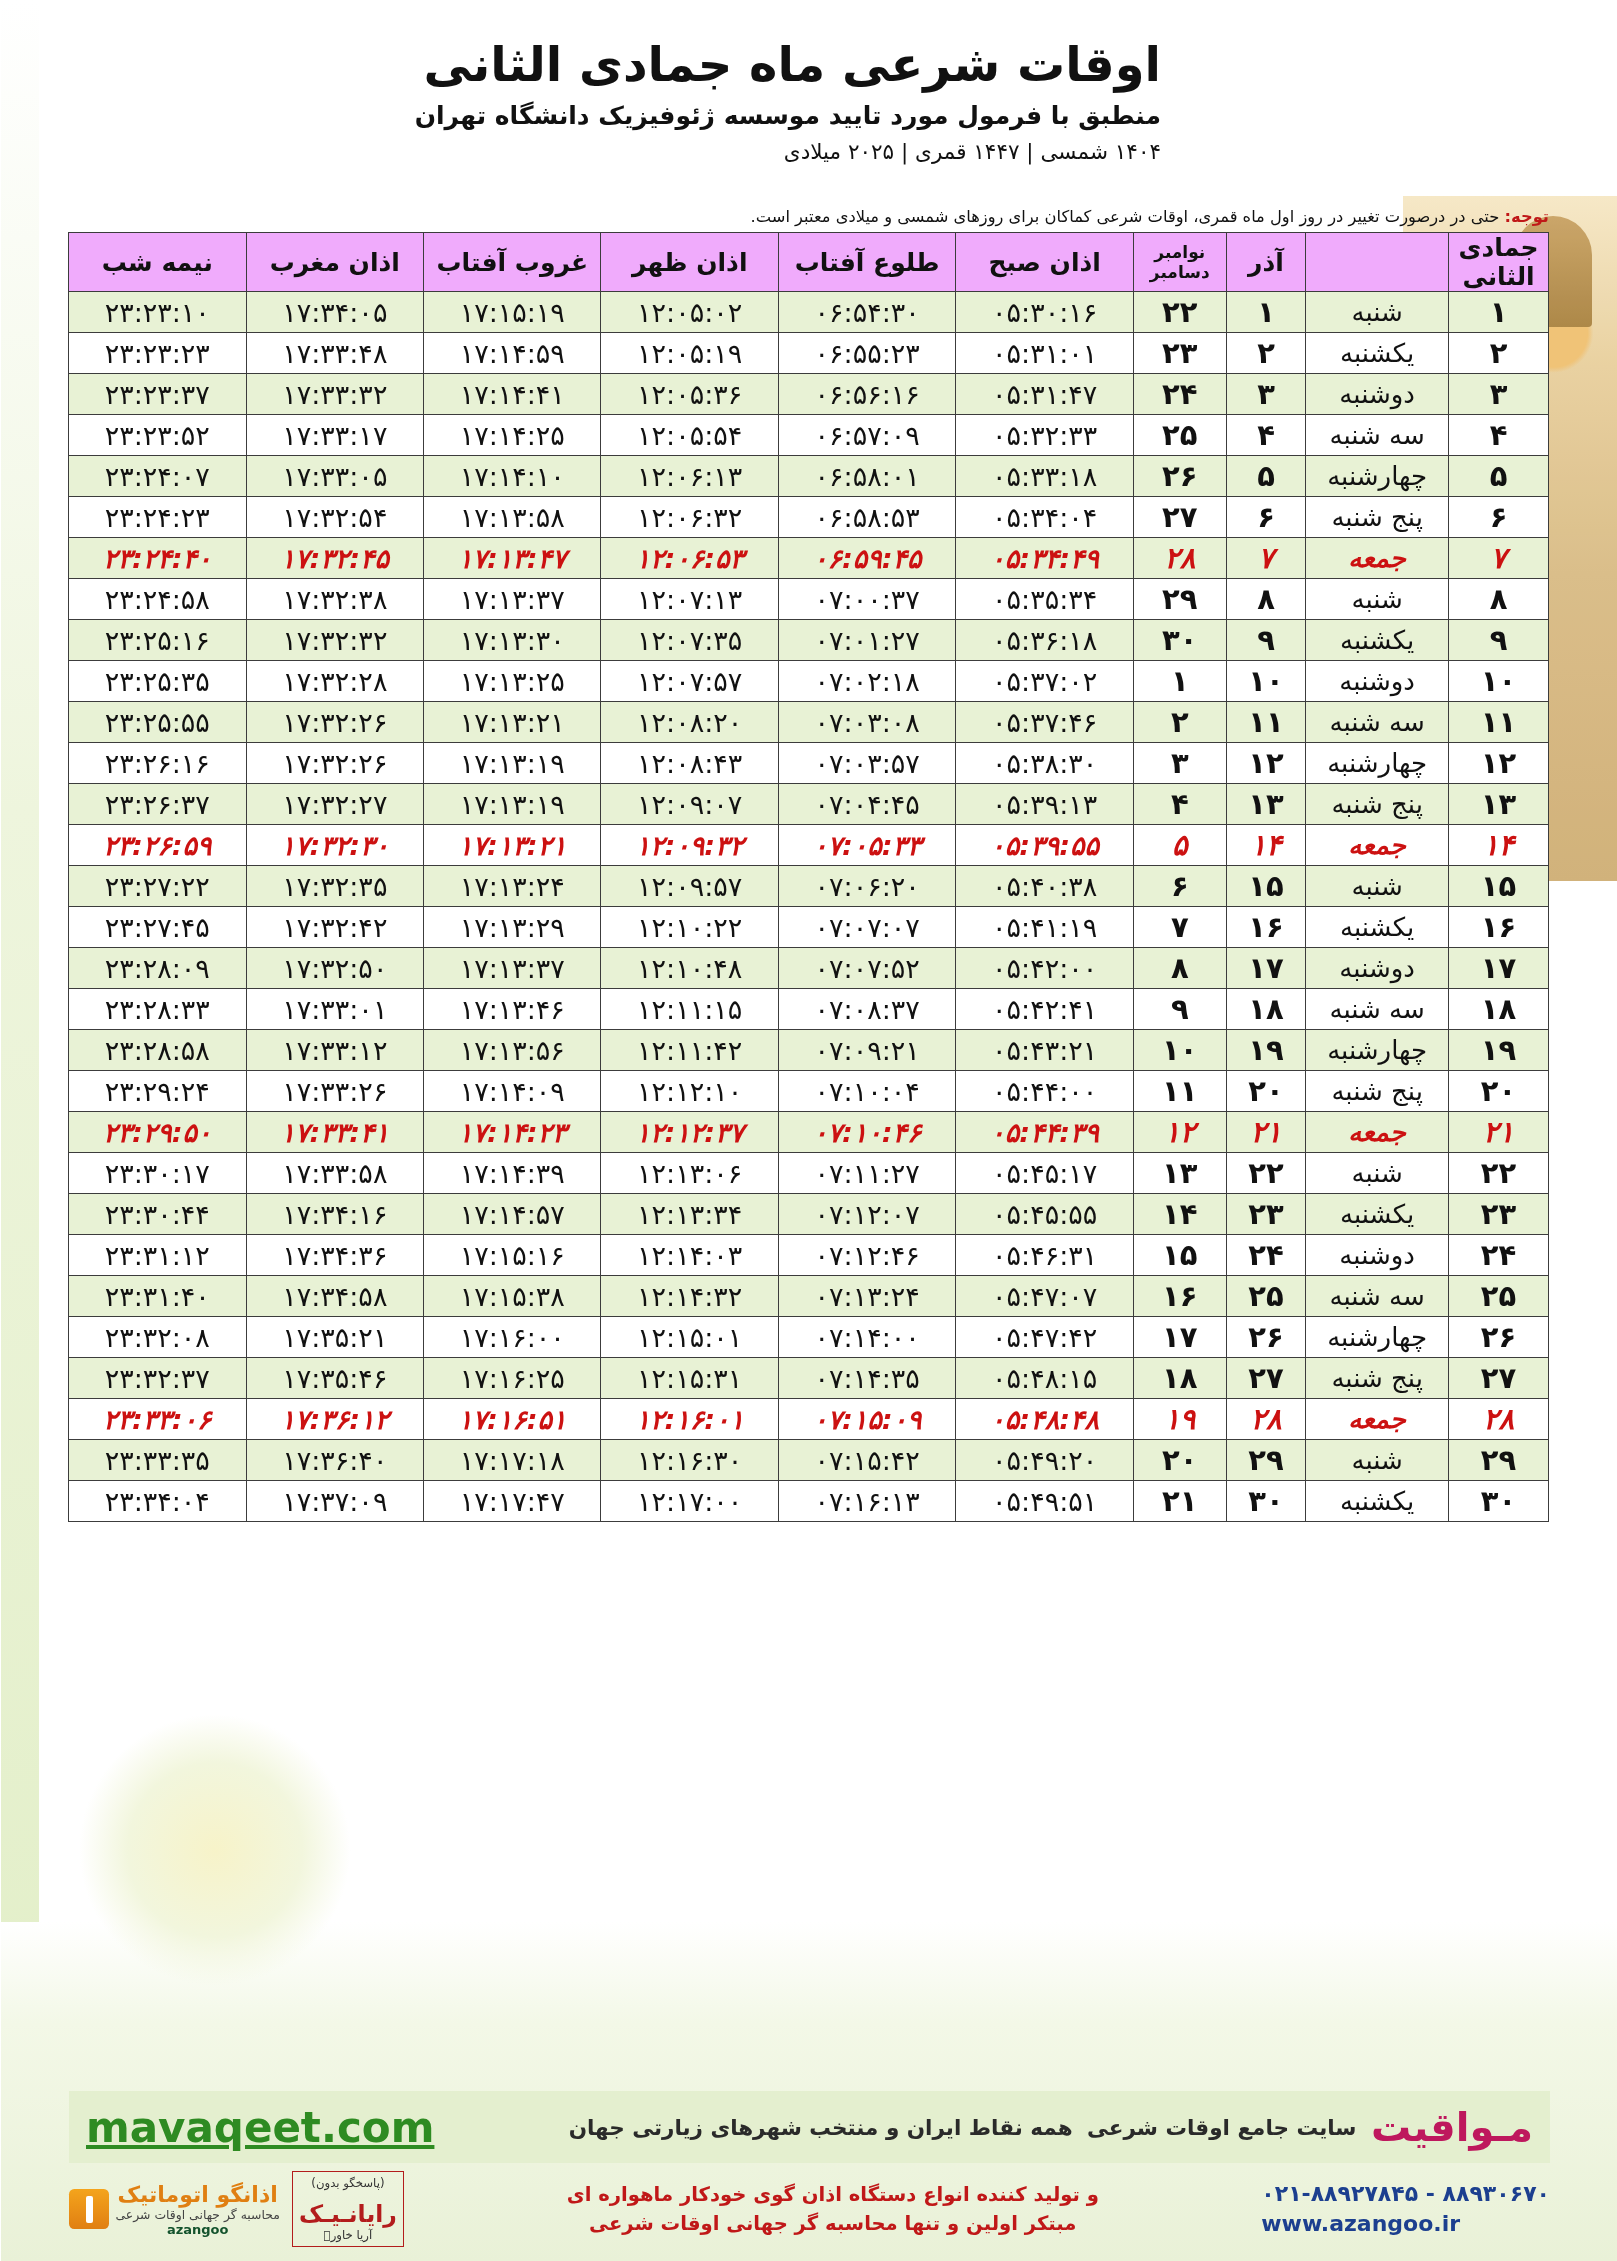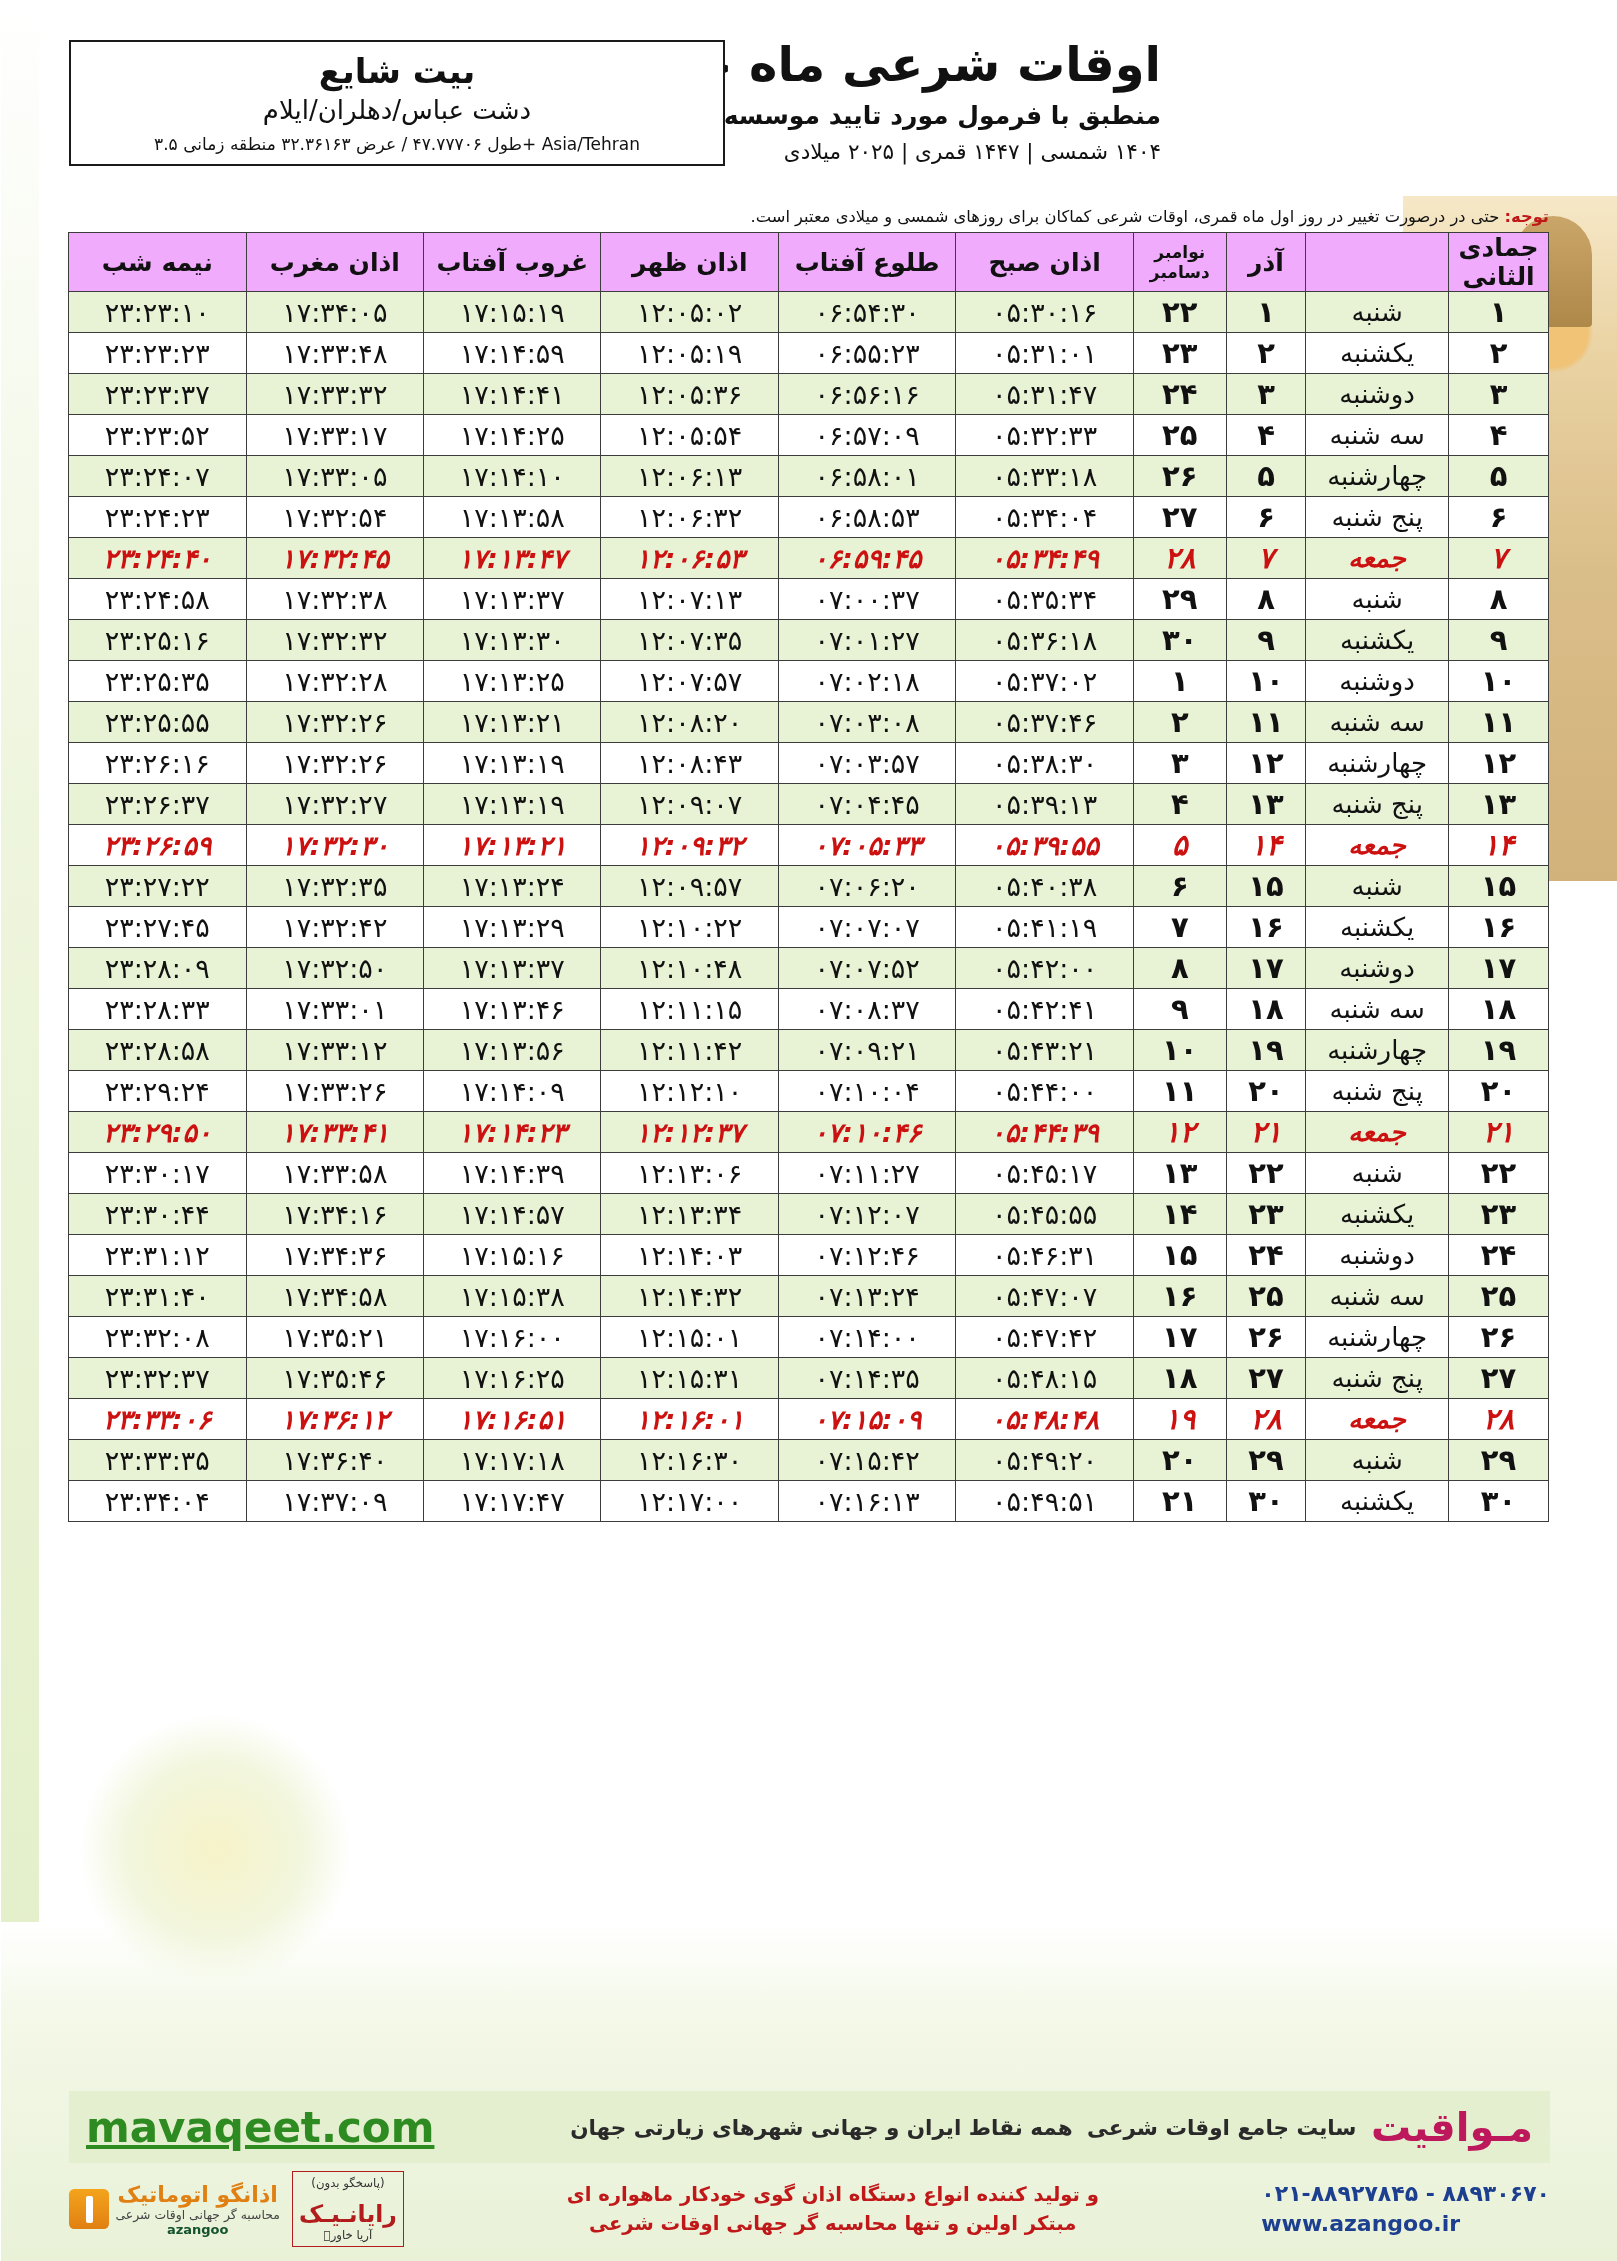--- a/index.html
+++ b/index.html
@@ -79,25 +79,20 @@
   <div class="bg-bottom-tint"></div>
   <div class="bg-sun"></div>
 
   <div class="header">
     <div class="title-block">
       <div class="title-main">اوقات شرعی ماه جمادی الثانی</div>
       <div class="title-sub">منطبق با فرمول مورد تایید موسسه ژئوفیزیک دانشگاه تهران</div>
       <div class="title-dates">۱۴۰۴ شمسی | ۱۴۴۷ قمری | ۲۰۲۵ میلادی</div>
     </div>
 
-    <div class="citybox">
-      <div class="city-name">بیت شایع</div>
-      <div class="city-prov">دشت عباس/دهلران/ایلام</div>
-      <div class="city-geo">طول ۴۷.۷۷۷۰۶ / عرض ۳۲.۳۶۱۶۳ منطقه زمانی ۳.۵+ Asia/Tehran</div>
-    </div>
   </div>
 
   <div class="note">
     <b>توجه:</b>
     <span>حتی در درصورت تغییر در روز اول ماه قمری، اوقات شرعی کماکان برای روزهای شمسی و میلادی معتبر است.</span>
   </div>
 
   <table>
     <colgroup>
       <col class="col-day">
@@ -487,21 +482,21 @@
           <td class="time">۲۳:۳۴:۰۴</td>
         </tr>
       </tbody>
   </table>
 
   <div class="footer">
     <div class="footer-band">
       <div class="fb-right">
         <span class="fb-brand">مـواقیت</span>
         <span class="fb-desc">سایت جامع اوقات شرعی</span>
-        <span class="fb-desc">همه نقاط ایران و جهانی شهرهای زیارتی جهان</span>
+        <span class="fb-desc">همه نقاط ایران و منتخب شهرهای زیارتی جهان</span>
       </div>
       <a class="fb-site" href="#">mavaqeet.com</a>
     </div>
 
     <div class="footer-bottom">
       <div class="fbo-left">
         <div>۰۲۱-۸۸۹۲۷۸۴۵ - ۸۸۹۳۰۶۷۰</div>
         <a href="#" style="color:#1c3f8f;text-decoration:none">www.azangoo.ir</a>
       </div>
       <div class="fbo-mid">

